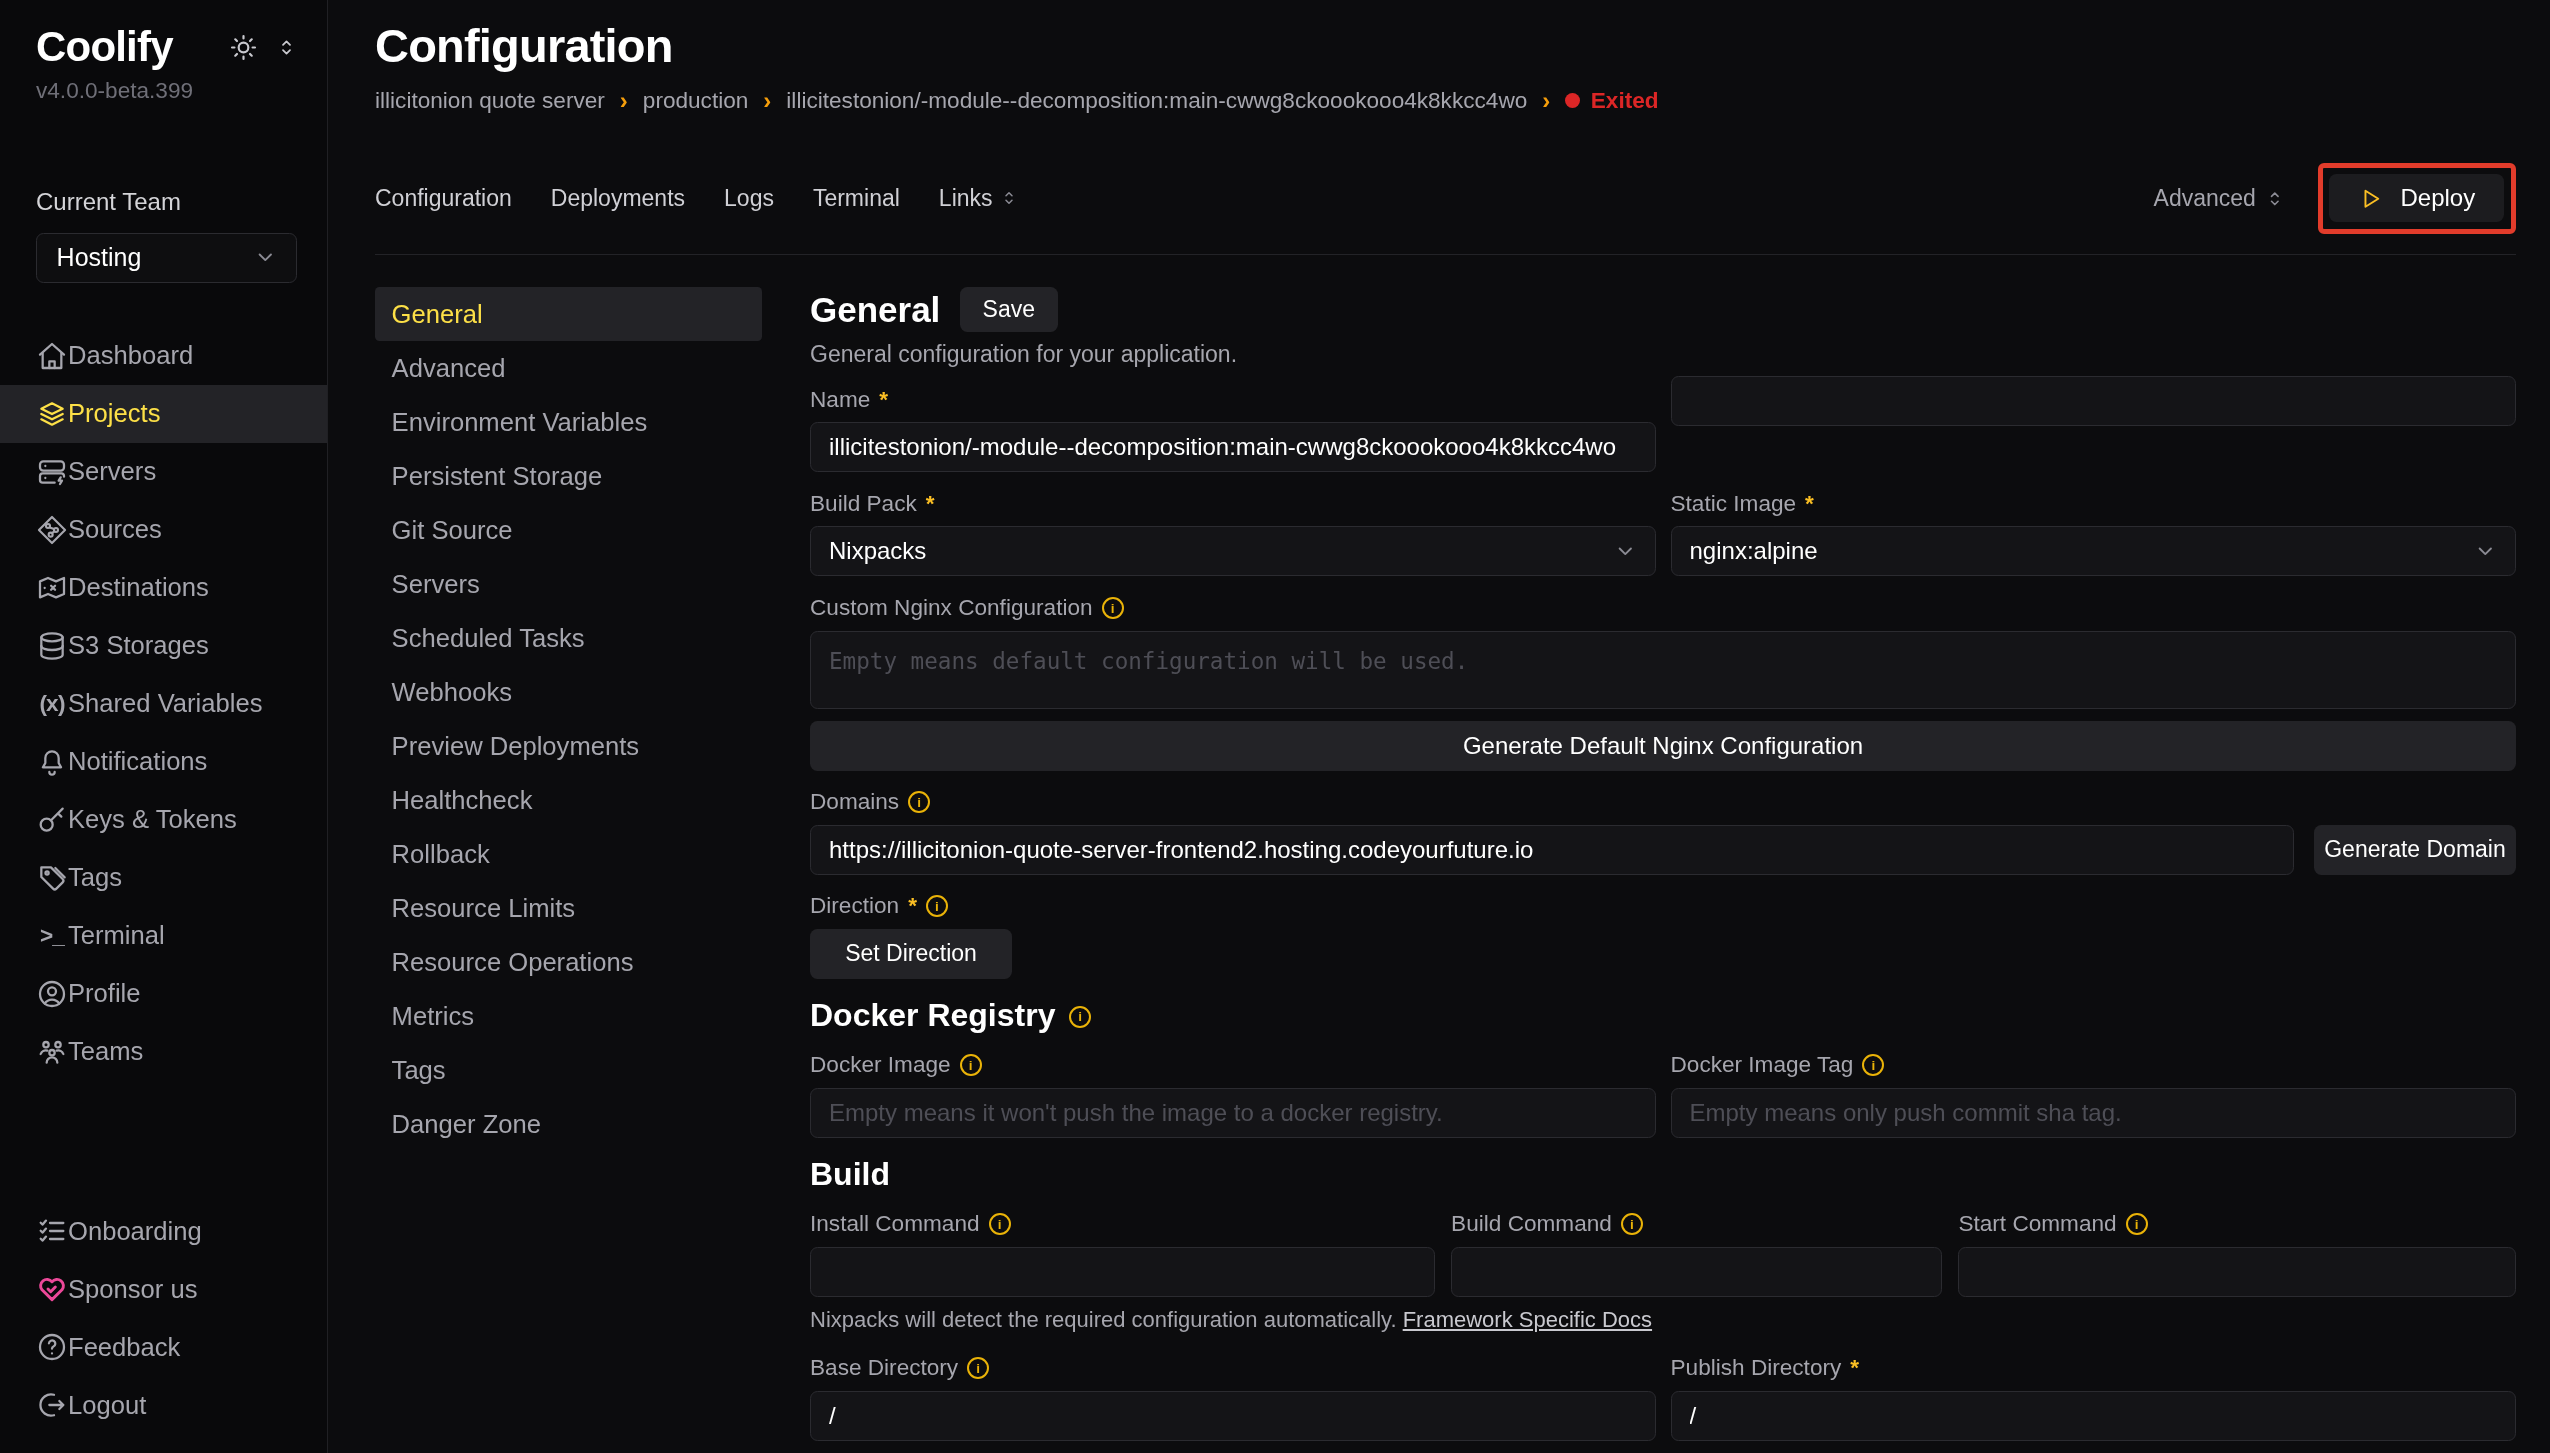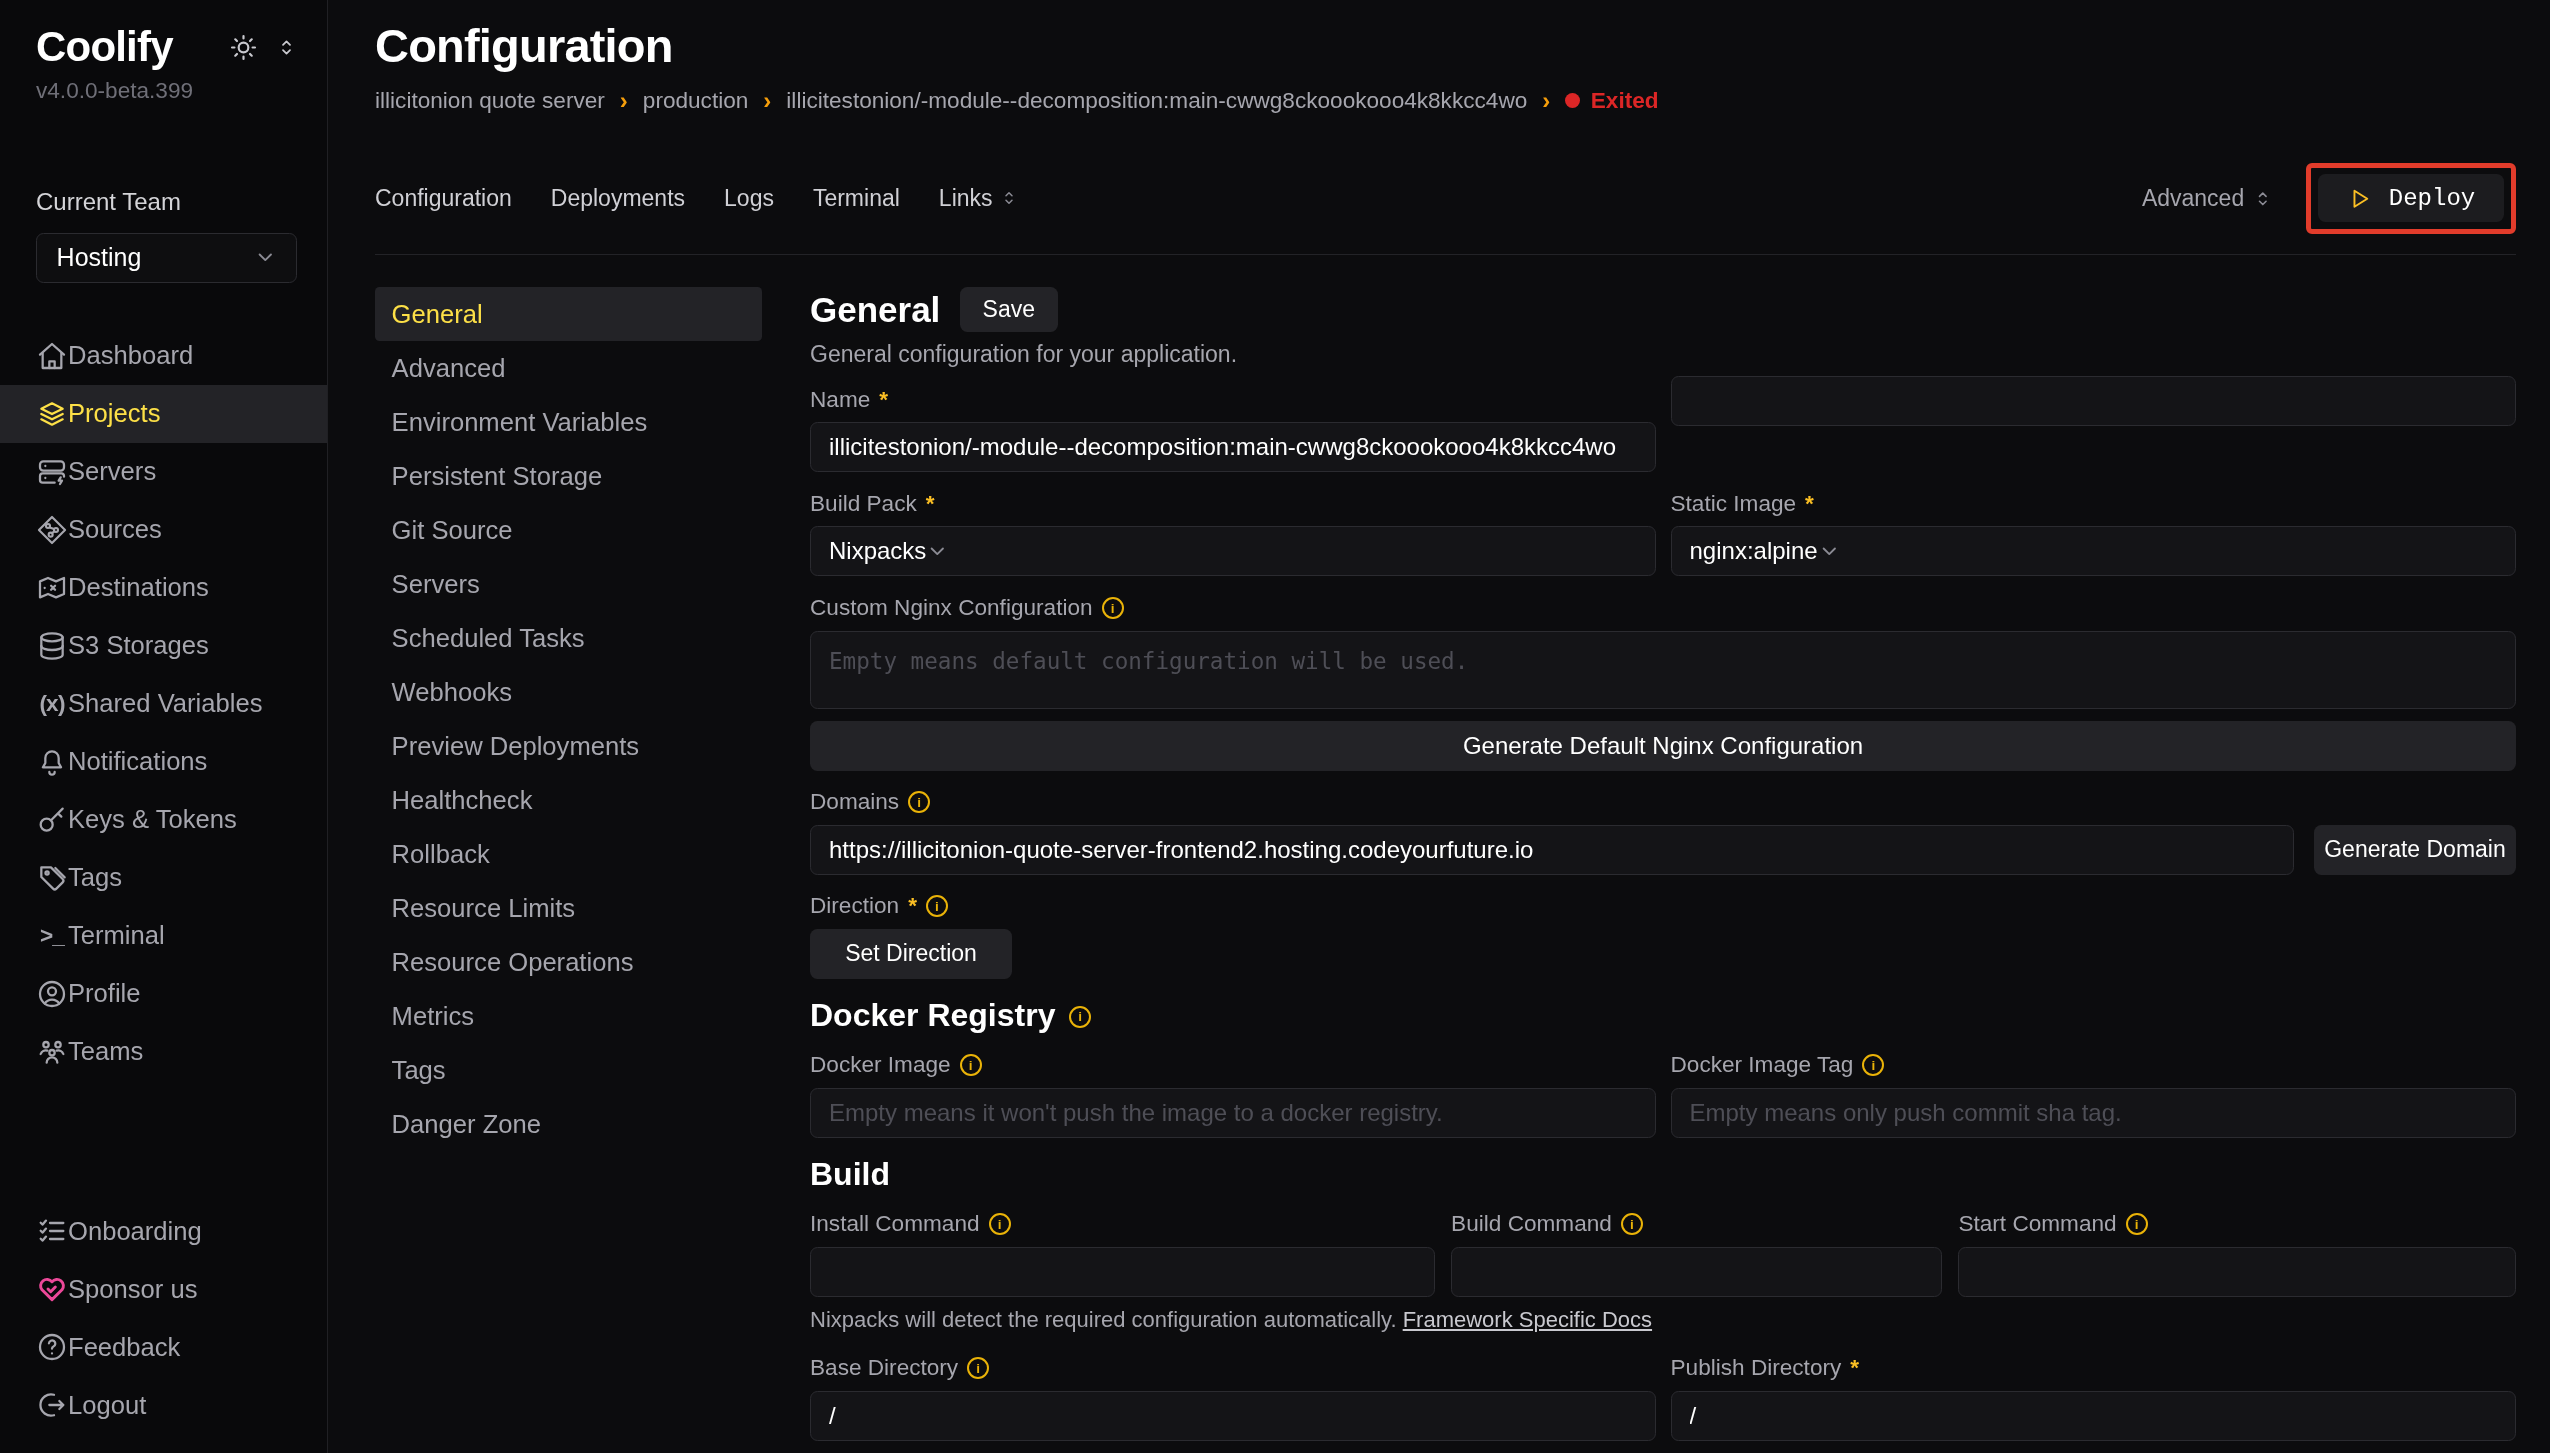--- a/index.html
+++ b/index.html
@@ -48,21 +48,21 @@
   .status-text { color:#dc2626; font-weight:700; font-size:22.6px; }
 
   .tabs-row { margin-top:48px; display:flex; align-items:center; }
   .tabs { display:flex; align-items:center; gap:39px; font-size:23px; color:#d0d0d5; }
   .tab { cursor:pointer; display:flex; align-items:center; gap:7.5px; }
   .tabs-right { margin-left:auto; display:flex; align-items:center; gap:33px; }
   .advanced { color:#a6a6ae; font-size:23px; display:flex; align-items:center; gap:9px; cursor:pointer; }
   .deploy-wrap { border:5.3px solid #e23c2b; border-radius:6px; padding:6.8px; }
   .deploy-btn {
     background:#1c1c1f; border-radius:7.5px; height:48px; padding:0 29px;
-    display:flex; align-items:center; gap:16.6px; font-size:24px; color:#fff; cursor:pointer; border:none;font-family:Liberation Mono, monospace;
+    display:flex; align-items:center; gap:16.6px; font-size:24px; color:#fff; cursor:pointer; border:none;
   }
   .divider { height:1.5px; background:#232327; margin-top:19.6px; }
 
   .content { display:flex; margin-top:32px; gap:48px; }
   .subnav { width:387px; flex-shrink:0; display:flex; flex-direction:column; }
   .subnav-item {
     height:54px; display:flex; align-items:center; padding-left:16.6px;
     font-size:25.6px; color:#a6a6ae; border-radius:4.5px; cursor:pointer;
   }
   .subnav-item.active { background:#232327; color:#fde047; }
@@ -90,21 +90,21 @@
     font-size:13.6px; font-weight:700; display:inline-flex; align-items:center; justify-content:center;
     cursor:pointer; flex-shrink:0;
   }
   .t-input {
     margin-top:7.5px; width:100%; height:50px; background:#141417; border:1.5px solid #2b2b30;
     border-radius:7.5px; color:#fff; font-size:24px; padding:0 18px; font-family:inherit; outline:none;
   }
   .t-input::placeholder, .t-area::placeholder { color:#4e4e56; }
   .select {
     margin-top:7.5px; height:50px; background:#141417; border:1.5px solid #2b2b30; border-radius:7.5px;
-    display:flex; align-items:center; padding:0 18px;
+    display:flex; align-items:center; justify-content:space-between; padding:0 18px;
     font-size:24px; color:#fff; cursor:pointer;
   }
   .chev { color:#8b8b94; }
   .t-area {
     margin-top:7.5px; width:100%; height:78px; background:#141417; border:1.5px solid #2b2b30;
     border-radius:7.5px; color:#fff; font-size:22.6px; padding:16.6px 18px; resize:none; outline:none;
     font-family:"DejaVu Sans Mono", monospace;
   }
   .wide-btn { margin-top:9px; width:100%; height:50px; font-size:24px; }
   .row-btn { display:flex; gap:19.6px; align-items:flex-start; }

